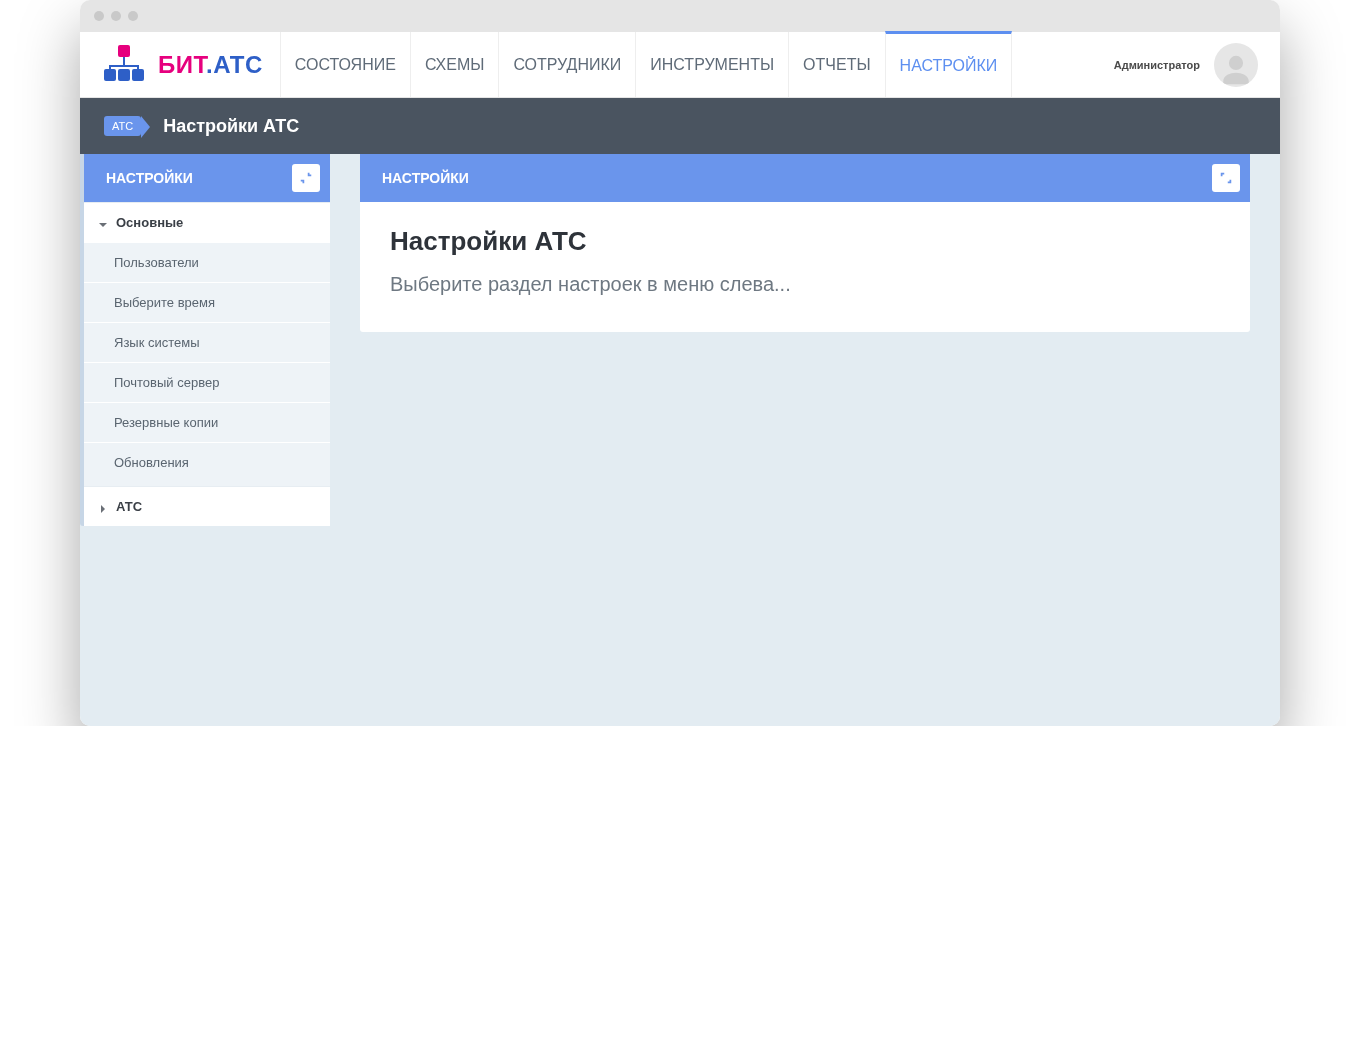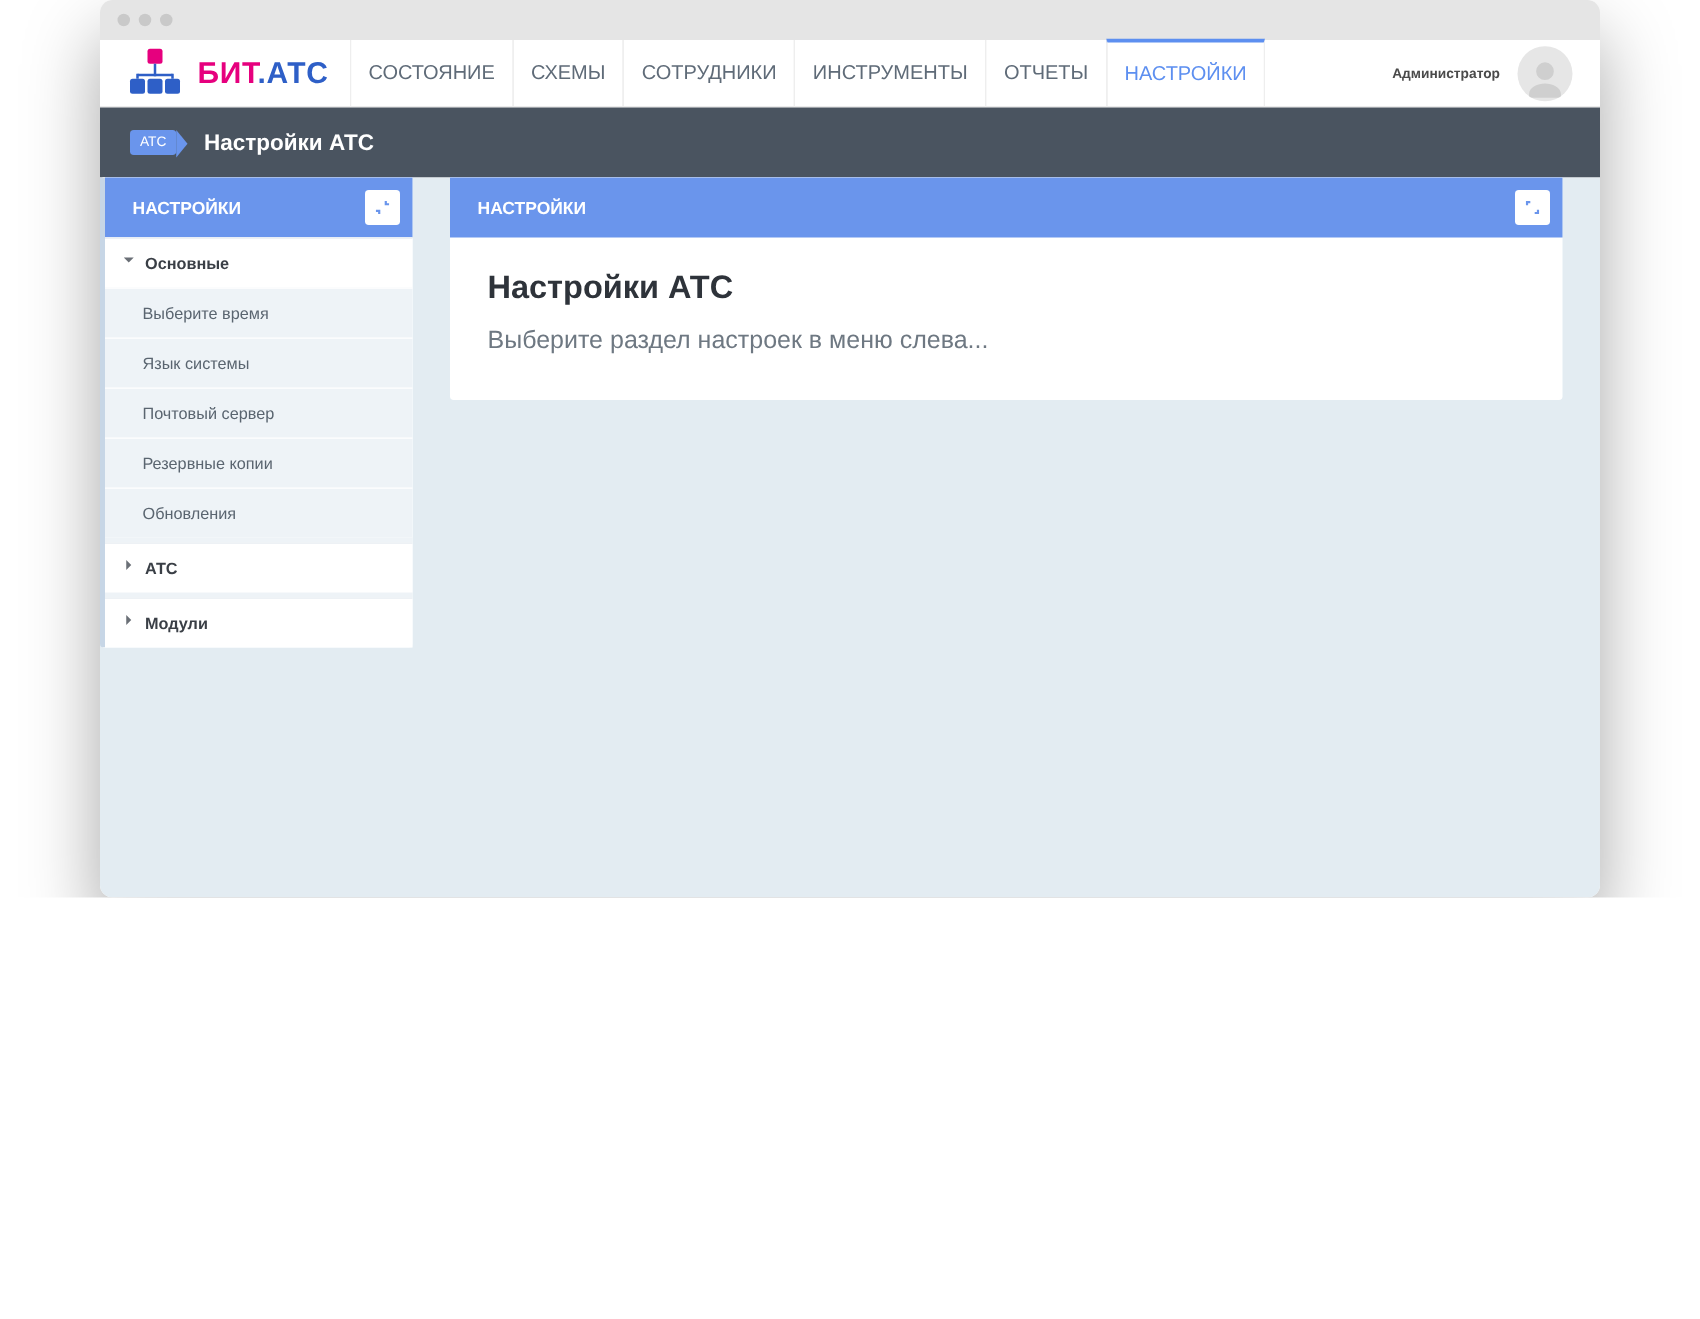--- a/index.html
+++ b/index.html
@@ -1,20 +1,20 @@
 <!DOCTYPE html>
 <html><head>
 <meta charset="utf-8">
 <style>
   *{box-sizing:border-box;margin:0;padding:0;font-family:"Helvetica Neue",Arial,sans-serif}
   body{background:#fff}
   .frame{width:1200px;margin:0 auto;border-radius:10px;overflow:hidden;box-shadow:0 30px 60px rgba(0,0,0,.35);background:#fff}
   .titlebar{height:32px;background:#e5e5e5;display:flex;align-items:center;padding-left:14px;gap:7px}
   .tdot{width:10px;height:10px;border-radius:50%;background:#c9c9c9}
-  .topbar{height:54px;background:#fff;display:flex;align-items:stretch;border-bottom:1px solid #e5e5e5}
+  .topbar{height:66px;background:#fff;display:flex;align-items:stretch;border-bottom:1px solid #e5e5e5}
   .logo-area{display:flex;align-items:center;padding:0 18px 0 24px}
   .logo-icon{position:relative;width:40px;height:40px;margin-right:14px}
   .logo-icon .sq{position:absolute;width:12px;height:12px;border-radius:2px}
   .logo-icon .sq.top{background:#e6007e;left:14px;top:0}
   .logo-icon .sq.b1{background:#2e5fc7;left:0;top:24px}
   .logo-icon .sq.b2{background:#2e5fc7;left:14px;top:24px}
   .logo-icon .sq.b3{background:#2e5fc7;left:28px;top:24px}
   .logo-icon .line{position:absolute;background:#2e5fc7}
   .logo-icon .line.v{width:2px;height:10px;left:19px;top:12px}
   .logo-icon .line.h{height:2px;width:28px;left:6px;top:20px}
@@ -39,21 +39,21 @@
   .panel{background:#fff;border-radius:0 0 3px 3px}
   .panel-head{background:#6a95ec;color:#fff;height:48px;display:flex;align-items:center;justify-content:space-between;padding:0 10px 0 22px}
   .panel-head .title{font-size:14px;font-weight:600}
   .sqbtn{width:28px;height:28px;background:#fff;border-radius:3px;display:flex;align-items:center;justify-content:center;color:#6a95ec;cursor:pointer}
   .sqbtn svg{width:14px;height:14px;fill:currentColor}
   .sidebar{width:250px;border-left:4px solid #c7d6e6}
   .content{flex:1;margin-right:30px}
   .tree{background:#eef3f7}
   .tree .grp{background:#fff;border-top:1px solid #e7edf2}
   .tree .grp + .grp{margin-top:4px}
-  .grp-head{display:flex;align-items:flex-start;gap:8px;padding:12px 14px;font-size:13px;font-weight:700;color:#3a3f46;cursor:pointer}
+  .grp-head{display:flex;align-items:flex-end;gap:8px;padding:12px 14px;font-size:13px;font-weight:700;color:#3a3f46;cursor:pointer}
   .grp-head .chev{width:10px;display:inline-flex}
   .grp-head .chev svg{width:10px;height:10px;fill:#6a6f76}
   .subitems{background:#eef3f7}
   .subitems a{display:block;padding:12px 14px 12px 30px;font-size:13px;color:#5a6570;text-decoration:none;border-top:1px solid #fff;cursor:pointer}
   .content-body{padding:24px 30px 36px}
   .content-body h1{font-size:26px;font-weight:700;color:#2e333a;margin-bottom:16px}
   .content-body p{font-size:20px;color:#6e7882}
 </style>
 </head>
 <body>
@@ -119,45 +119,36 @@
           <div class="grp">
             <div class="grp-head">
               <span class="chev">
                 <svg viewBox="0 0 10 10">
                   <path d="M1 3l4 4 4-4z"></path>
                 </svg>
               </span>
               <span>Основные</span>
             </div>
             <div class="subitems">
+              <a>Пользователи</a>
               <a>Выберите время</a>
               <a>Язык системы</a>
               <a>Почтовый сервер</a>
               <a>Резервные копии</a>
               <a>Обновления</a>
             </div>
           </div>
           <div class="grp">
             <div class="grp-head">
               <span class="chev">
                 <svg viewBox="0 0 10 10">
                   <path d="M3 1l4 4-4 4z"></path>
                 </svg>
               </span>
               <span>АТС</span>
-            </div>
-          </div>
-          <div class="grp">
-            <div class="grp-head">
-              <span class="chev">
-                <svg viewBox="0 0 10 10">
-                  <path d="M3 1l4 4-4 4z"></path>
-                </svg>
-              </span>
-              <span>Модули</span>
             </div>
           </div>
         </div>
     </div>
 
     <div class="panel content">
       <div class="panel-head">
         <span class="title">НАСТРОЙКИ</span>
         <span class="sqbtn">
           <svg viewBox="0 0 16 16">

